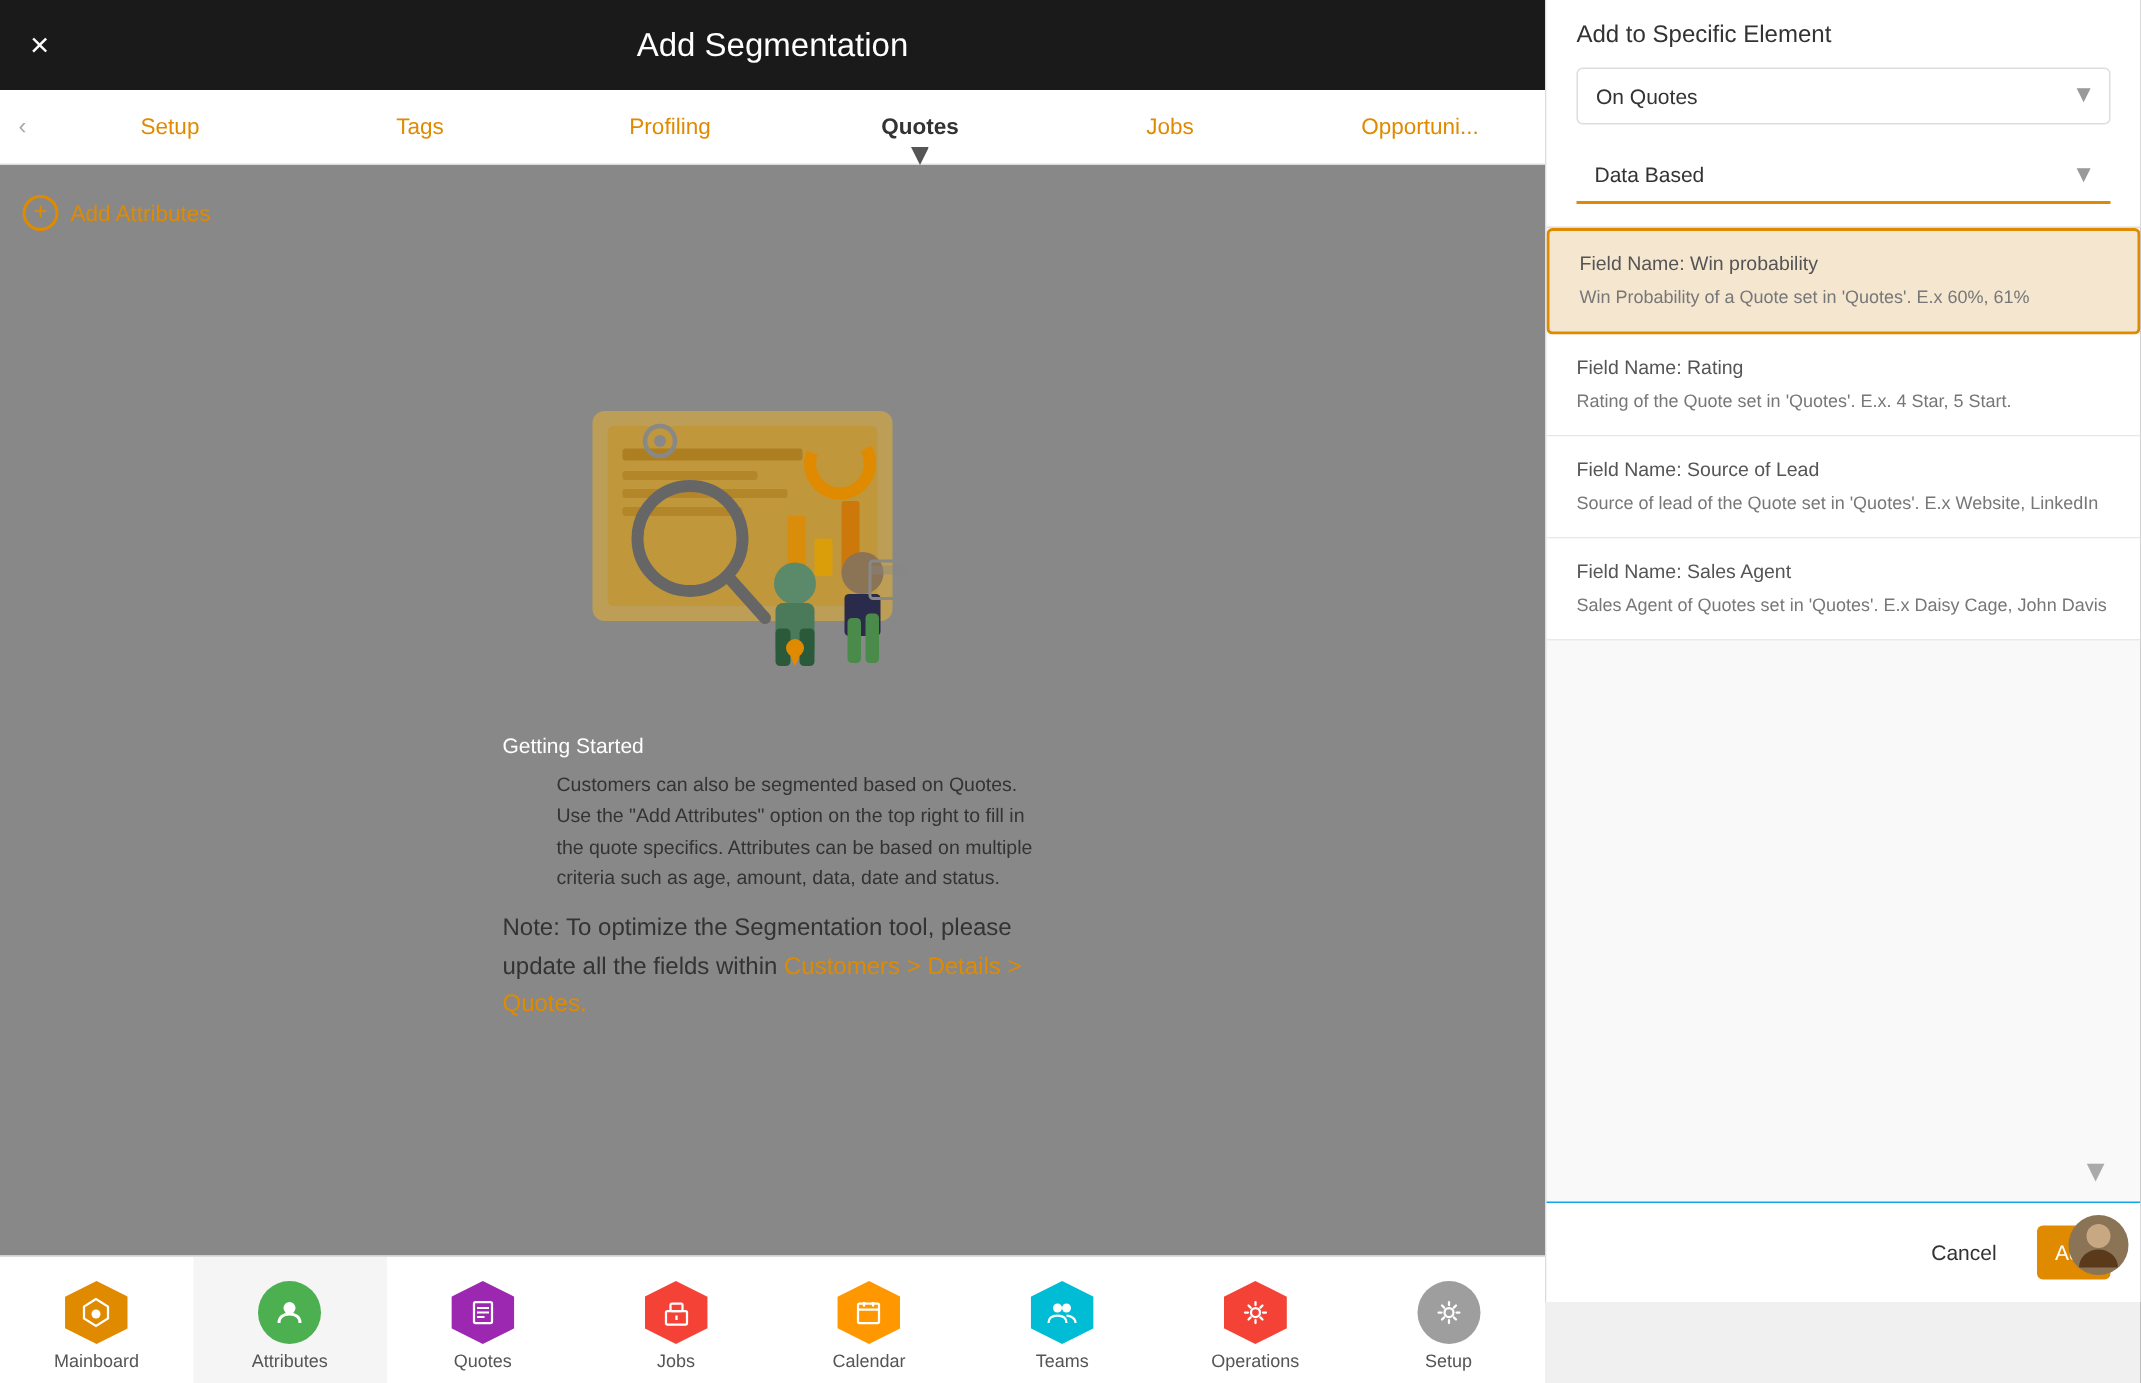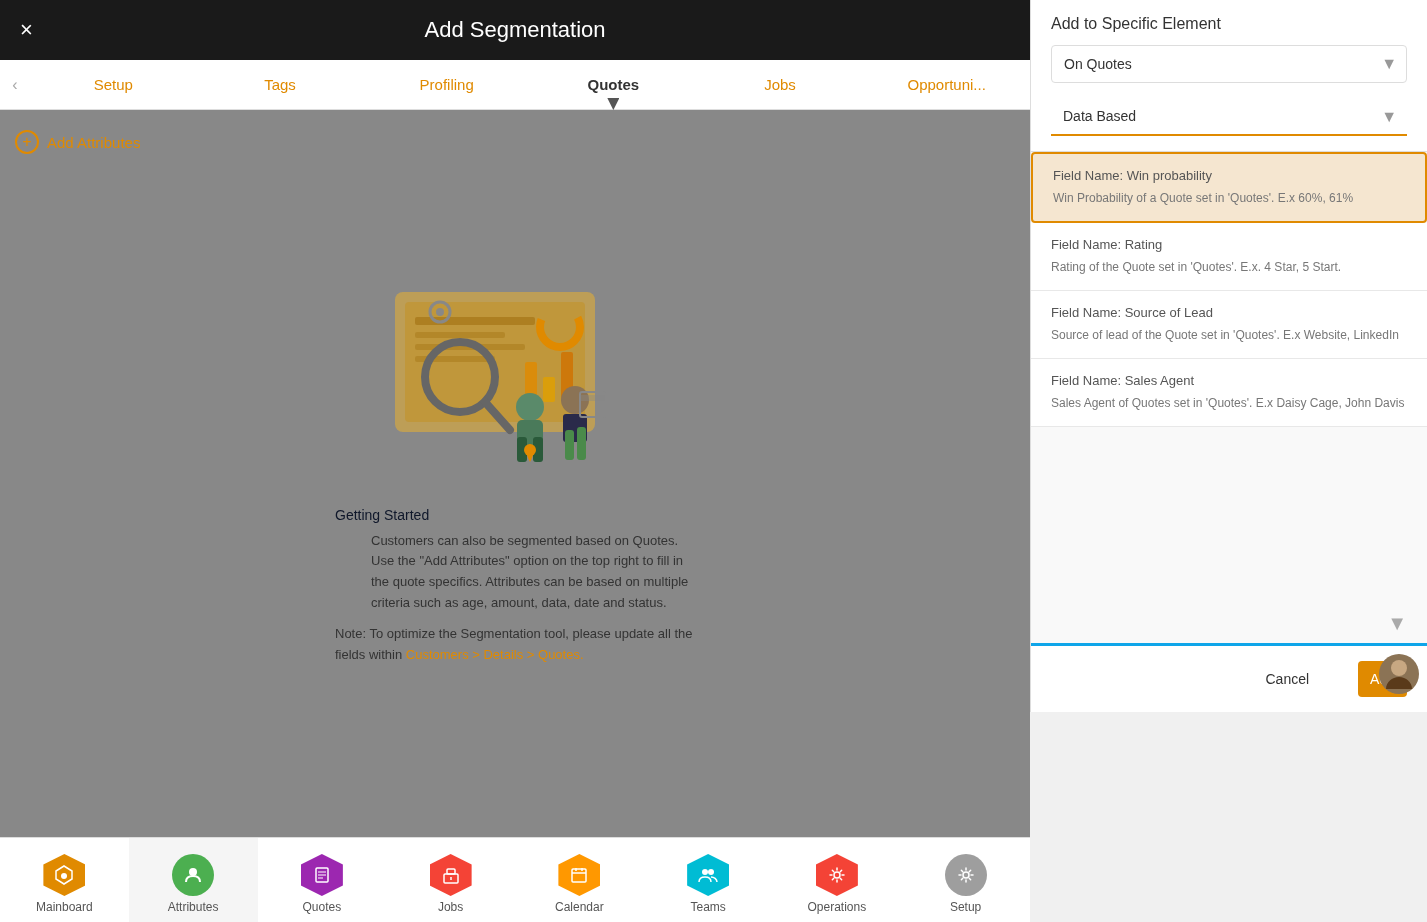--- a/index.html
+++ b/index.html
@@ -121,34 +121,34 @@
       justify-content: center;
       flex-direction: column;
     }
 
     .text-section {
       max-width: 400px;
       text-align: left;
       padding: 0 20px;
     }
     .getting-started {
-      color: #0f172a;
+      color: #ffffff;
       font-size: 14px;
       margin-bottom: 8px;
     }
     .description-text {
       color: #333;
       font-size: 13px;
       line-height: 1.6;
       margin-bottom: 10px;
       margin-left: 36px;
     }
     .note-text {
       color: #333;
-      font-size: 13px;
+      font-size: 16px;
       line-height: 1.6;
     }
     .note-link {
       color: #e08a00;
     }
 
     
     .bottom-nav {
       position: absolute;
       bottom: 0;
@@ -190,21 +190,21 @@
       font-size: 12px;
       color: #555;
     }
 
     
     .right-panel {
       position: absolute;
       top: 0;
       right: 0;
       width: 397px;
-      height: 712px;
+      height: 868px;
       background: #f9f9f9;
       border-left: 1px solid #ddd;
       display: flex;
       flex-direction: column;
     }
 
     .right-panel-header {
       padding: 15px 20px;
       background: #fff;
       border-bottom: 1px solid #ddd;
@@ -281,23 +281,23 @@
     }
     .field-desc {
       font-size: 12px;
       color: #777;
       line-height: 1.5;
     }
 
     .right-panel-footer {
       padding: 15px 20px;
       background: #fff;
-      border-top: 3px solid #0ea5e9;
-      display: flex;
-      gap: 24px;
+      border-top: 1px solid #0ea5e9;
+      display: flex;
+      gap: 2px;
       justify-content: flex-end;
       align-items: center;
     }
 
     .scroll-down-hint {
       padding: 8px 20px;
       text-align: right;
       color: #aaa;
       font-size: 20px;
     }

